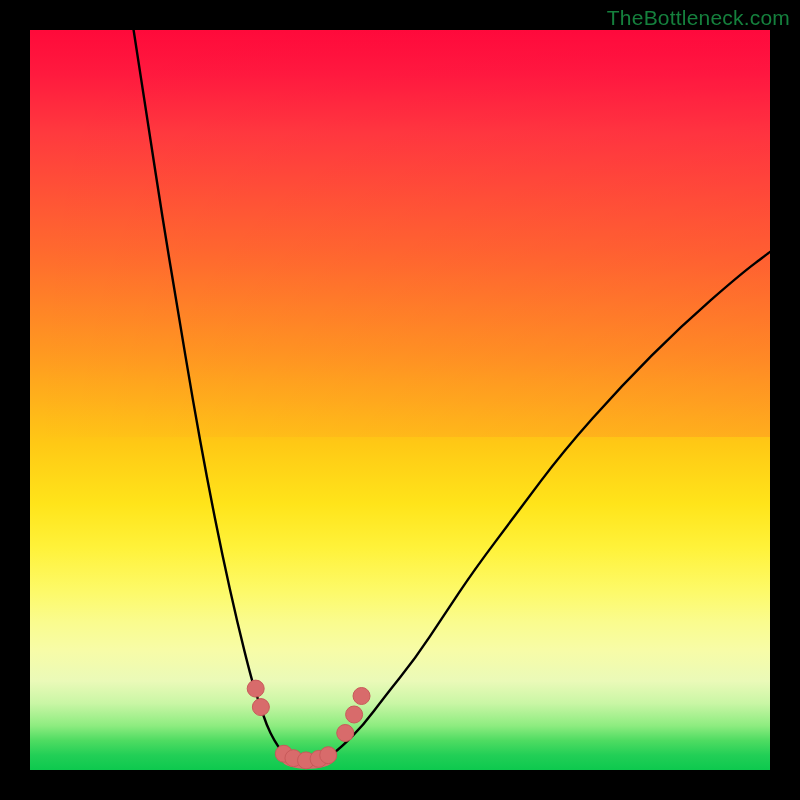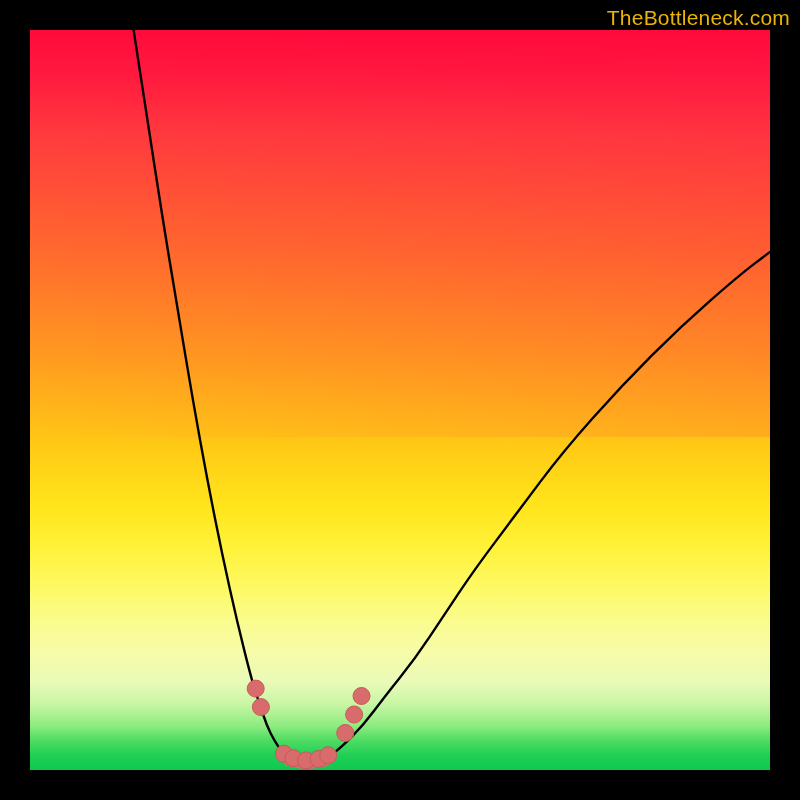--- a/index.html
+++ b/index.html
@@ -65,21 +65,21 @@
   svg.curves {
     position: absolute;
     top: 0; left: 0;
     width: 100%;
     height: 100%;
   }
   .watermark {
     position: absolute;
     top: 6px;
     right: 10px;
-    color: #eab308;
+    color: #15803d;
     font-size: 21px;
     letter-spacing: 0.2px;
     font-weight: 400;
     user-select: none;
   }
 </style>
 </head>
 <body>
 
 <div class="frame">

